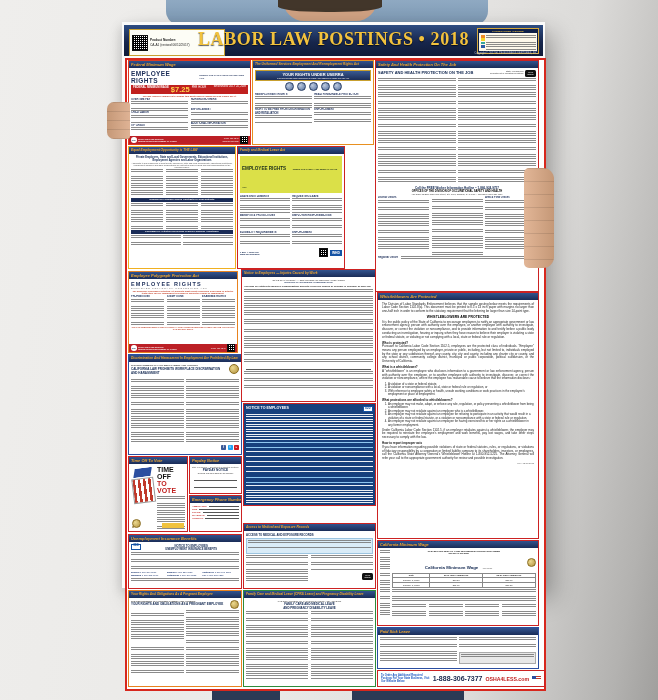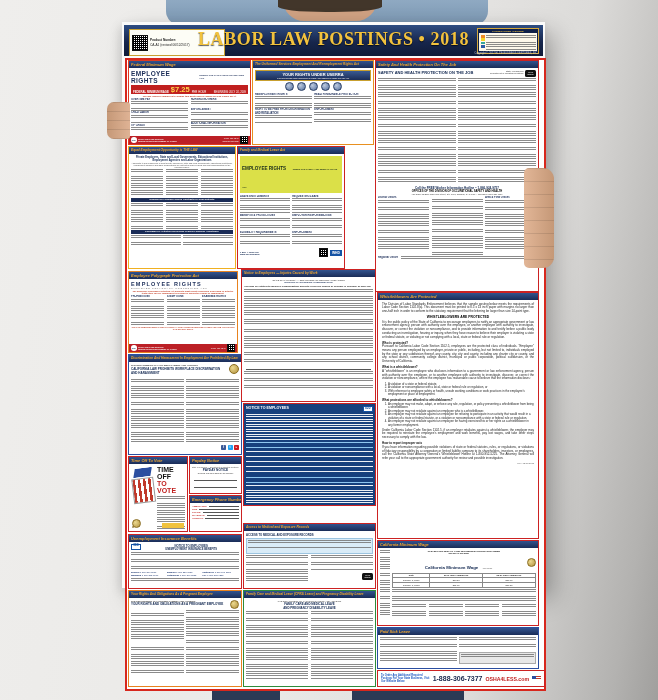--- a/index.html
+++ b/index.html
@@ -43,21 +43,21 @@
   .g{background:repeating-linear-gradient(180deg,#6e6e6e 0 .8px,transparent .8px 2.3px);opacity:.8}
   .gw{background:repeating-linear-gradient(180deg,rgba(255,255,255,.92) 0 .8px,transparent .8px 2.5px)}
   .gb{background:repeating-linear-gradient(180deg,#8fc6ef 0 .8px,transparent .8px 2.5px)}
   .cols{display:flex;gap:2.5px}
   .cols>*{flex:1;min-width:0}
   .h6{font-size:2.6px;font-weight:bold;color:#1a2c57;line-height:3.6px;white-space:nowrap;overflow:hidden}
   .h6o{font-size:2.5px;font-weight:bold;color:#c05a10;line-height:3.4px;white-space:nowrap;overflow:hidden}
   .whd{position:absolute;left:0;right:0;bottom:0;height:8px;background:#bc2026;color:#fff;display:flex;align-items:center;gap:1.5px;padding:0 2px}
   .whdlogo{width:5.5px;height:5.5px;border-radius:50%;background:#fff;color:#1a2c57;font-size:1.7px;font-weight:bold;
            display:flex;align-items:center;justify-content:center;flex:none}
-  .fedband{background:#c0201f;color:#fff;display:flex;align-items:flex-end;gap:2px;padding:0 2px;height:9px;margin:1px 0}
+  .fedband{background:#c0201f;color:#fff;display:flex;align-items:flex-start;gap:2px;padding:0 2px;height:9px;margin:1px 0}
   .seal{border-radius:50%;background:radial-gradient(circle at 35% 35%,#ecd98f,#b1913e);border:.6px solid #8a6d20;flex:none}
   .uc{width:7px;height:7px;border-radius:50%;background:radial-gradient(circle at 35% 35%,#bcc9de,#54709f);border:.6px solid #2a3f66}
   .edd-chip{background:#fff;color:#1553a4;font-weight:bold;font-size:2.6px;border:.6px solid #1553a4;padding:.8px 1.4px;line-height:1;align-self:flex-start}
   .cosha{background:#111;color:#fff;border-radius:1.5px;font-size:2.3px;font-weight:bold;text-align:center;line-height:2.6px;padding:1px 2px}
   .wp{font-size:3px;line-height:3.7px;color:#222;text-align:justify;margin-bottom:1.6px}
   .wq{font-size:3px;font-weight:bold;color:#111;margin:1.5px 0 .5px}
   .formline{border-bottom:.6px solid #555;height:4.5px;margin:1.5px 2px}
   .ballot{width:22px;height:34px;transform:rotate(-7deg);margin:2px 1px}
   .ballot .lid{height:9px;background:#2b4ea0;clip-path:polygon(10% 100%,22% 0,100% 0,88% 100%)}
   .ballot .stripes{height:23px;margin-top:.8px;background:repeating-linear-gradient(90deg,#c0392b 0 2.6px,#fff 2.6px 5.2px);border:.5px solid #999}

